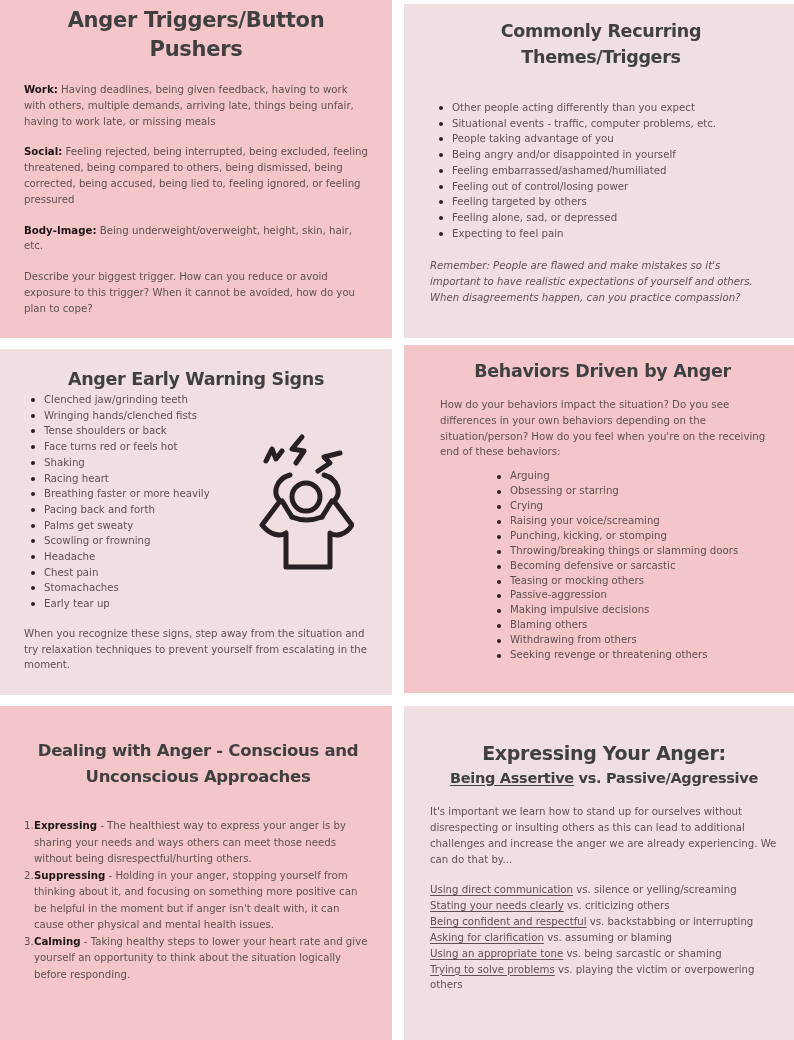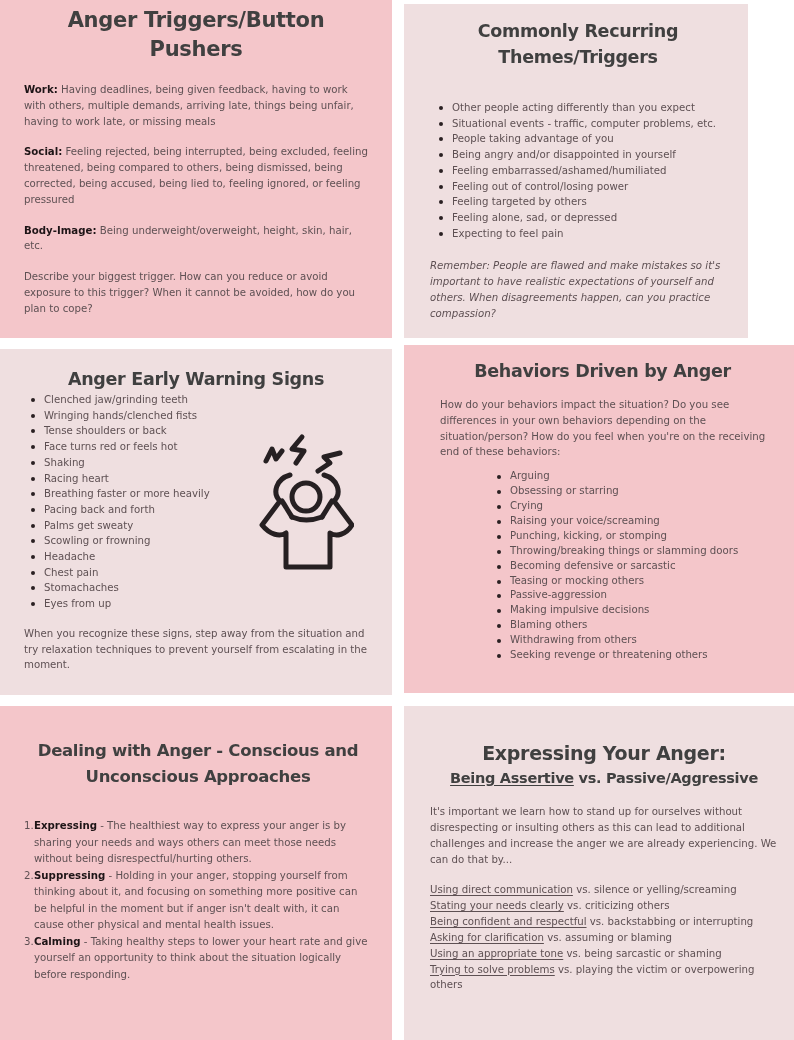--- a/index.html
+++ b/index.html
@@ -39,21 +39,21 @@
   </p>
   <p class="para txt" style="margin-top:15px;">
     <b>Social:</b><span> Feeling rejected, being interrupted, being excluded, feeling threatened, being compared to others, being dismissed, being corrected, being accused, being lied to, feeling ignored, or feeling pressured</span>
   </p>
   <p class="para txt" style="margin-top:15px;">
     <b>Body-Image:</b><span> Being underweight/overweight, height, skin, hair, etc.</span>
   </p>
   <p class="para txt" style="margin-top:15px;">Describe your biggest trigger. How can you reduce or avoid exposure to this trigger? When it cannot be avoided, how do you plan to cope?</p>
 </div>
 
-<div class="panel blush" style="left:404px;top:4px;width:344px;height:334px;padding:14px 22px 0 26px;">
+<div class="panel blush" style="left:404px;top:4px;width:390px;height:334px;padding:14px 22px 0 26px;">
   <h1 class="title" style="font-size:17.5px;line-height:26px;">
     <span>Commonly Recurring</span><br>
     <span>Themes/Triggers</span>
   </h1>
   <ul class="bul" style="margin-top:30px;padding-left:6px;">
     <li>Other people acting differently than you expect</li>
     <li>Situational events - traffic, computer problems, etc.</li>
     <li>People taking advantage of you</li>
     <li>Being angry and/or disappointed in yourself</li>
     <li>Feeling embarrassed/ashamed/humiliated</li>
@@ -74,21 +74,21 @@
     <li>Face turns red or feels hot</li>
     <li>Shaking</li>
     <li>Racing heart</li>
     <li>Breathing faster or more heavily</li>
     <li>Pacing back and forth</li>
     <li>Palms get sweaty</li>
     <li>Scowling or frowning</li>
     <li>Headache</li>
     <li>Chest pain</li>
     <li>Stomachaches</li>
-    <li>Eyes from up</li>
+    <li>Early tear up</li>
   </ul>
   <p class="para txt" style="margin-top:14px;">When you recognize these signs, step away from the situation and try relaxation techniques to prevent yourself from escalating in the moment.</p>
   <div style="position:absolute;left:258px;top:82px;width:96px;height:140px;">
     <svg width="96" height="140" viewBox="0 0 96 140" fill="none" stroke="#262022" stroke-width="5" stroke-linecap="round" stroke-linejoin="round">
       <path d="M8 30 L14 18 L18 28 L24 20"></path>
       <path d="M44 6 L34 18 L46 20 L38 32"></path>
       <path d="M82 22 L66 26 L72 32 L60 40"></path>
       <circle cx="48" cy="66" r="14"></circle>
       <path d="M32 44 C18 48 14 62 22 70 L4 94 C12 104 22 106 28 102 L28 136 L72 136 L72 102 C78 106 88 104 94 94 L76 70 C84 62 80 48 66 44"></path>
       <path d="M24 70 C28 76 30 80 34 86"></path>

